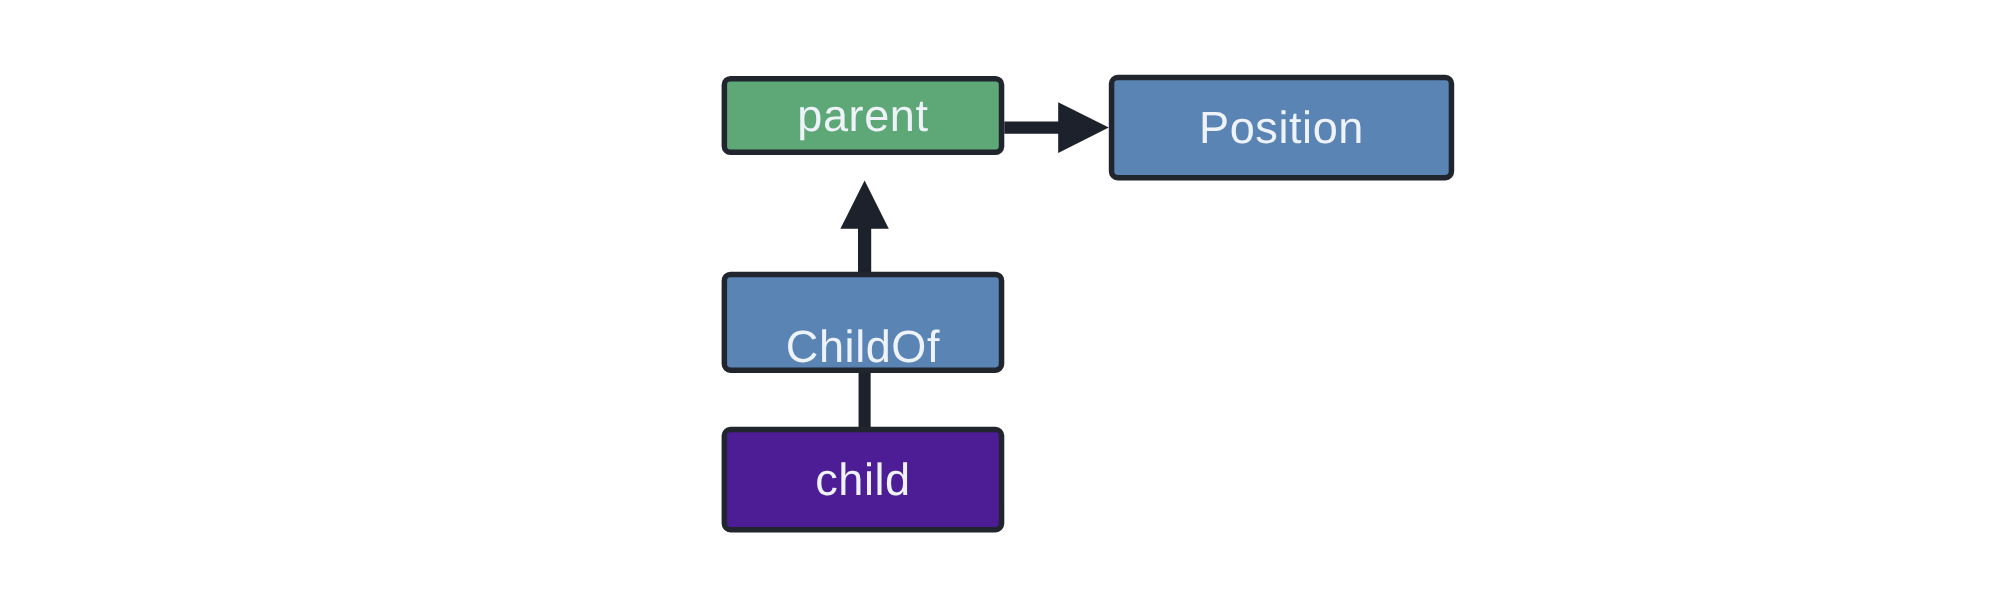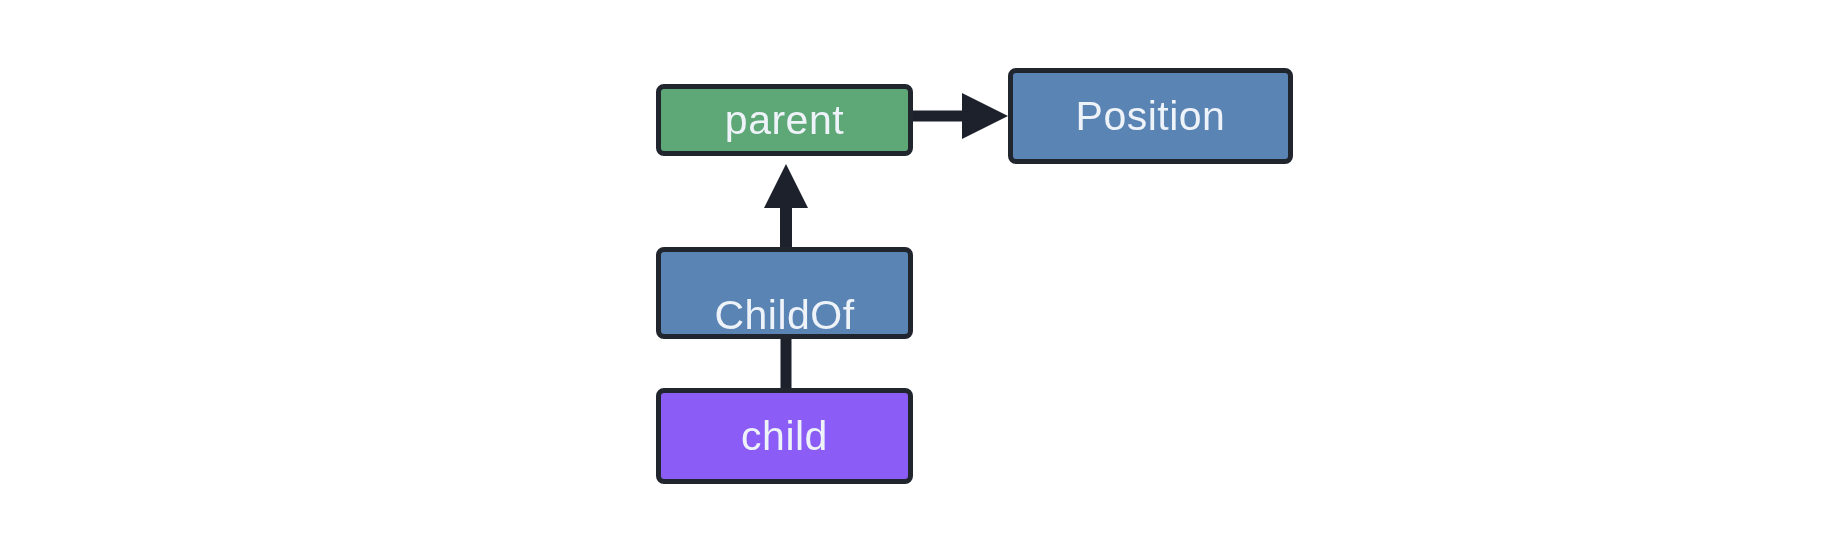--- a/index.html
+++ b/index.html
@@ -24,22 +24,22 @@
     align-items: center;
     justify-content: center;
   }
   .node .label {
     font-size: 41px;
     line-height: 1;
     color: #eef2f9;
     letter-spacing: 0.5px;
     user-select: none;
   }
-  #node-parent   { left: 656px;  top: 84px;  width: 257px; height: 72px; }
-  #node-position { left: 1008px; top: 68px;  width: 285px; height: 96px; }
+  #node-parent   { left: 656px;  top: 69px;  width: 257px; height: 72px; }
+  #node-position { left: 1008px; top: 68px;  width: 314px; height: 96px; }
   #node-childof  { left: 656px;  top: 247px; width: 257px; height: 92px; }
   #node-child    { left: 656px;  top: 388px; width: 257px; height: 96px; }
   #edges {
     position: absolute;
     left: 0;
     top: 0;
     pointer-events: none;
   }
 </style>
 </head>
@@ -69,17 +69,17 @@
   </div>
 
   <div class="node" id="node-position" style="background-color: rgb(90, 132, 180); border-color: rgb(32, 37, 46);">
     <span class="label" style="color: rgb(238, 242, 249);">Position</span>
   </div>
 
   <div class="node" id="node-childof" style="background-color: rgb(90, 132, 180); border-color: rgb(32, 37, 46);">
     <span class="label" style="color: rgb(238, 242, 249); margin-top: 44px;">ChildOf</span>
   </div>
 
-  <div class="node" id="node-child" style="background-color: #8b5cf6; border-color: rgb(32, 37, 46);">
+  <div class="node" id="node-child" style="background-color: #4c1d95; border-color: rgb(32, 37, 46);">
     <span class="label" style="color: rgb(238, 242, 249);">child</span>
   </div>
 
 </div>
 
 </body></html>

